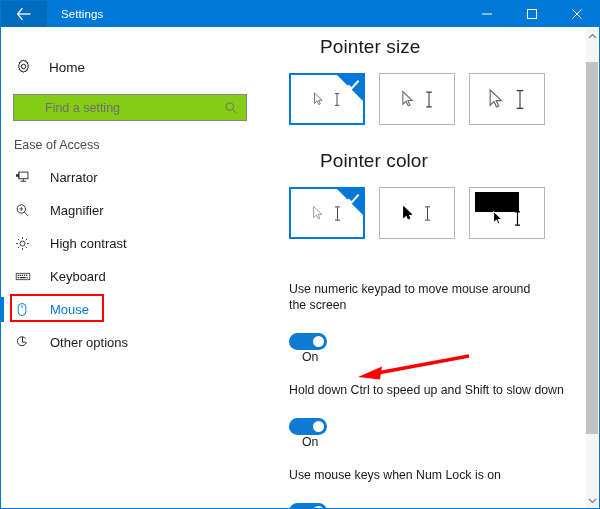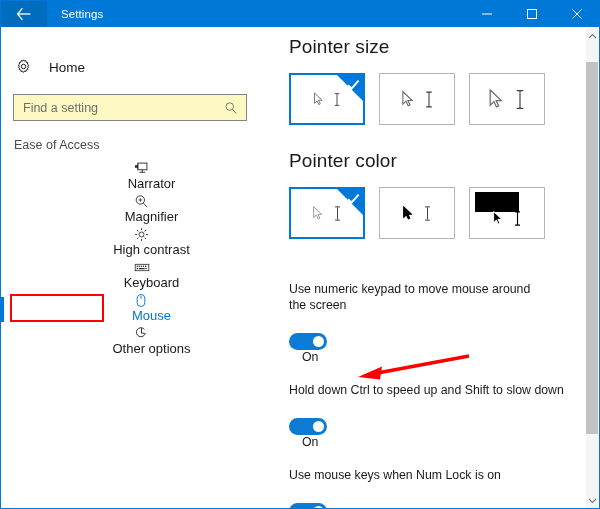--- a/index.html
+++ b/index.html
@@ -62,22 +62,22 @@
   .home-icon { width:26px; display:flex; align-items:center; }
   .home-label {
     font-size:13.5px; color:#1a1a1a;
     padding-left:8px;
   }
   .search-wrap { padding:19px 30px 0 12px; }
   .search-box {
     position:relative;
     height:27px;
     border:1px solid #858585;
-    background:#fef9c3;
-    display:flex; align-items:center;
+    background:#84cc16;
+    display:flex; align-items:center;padding-left:22px;
   }
   .search-box input {
     border:0; outline:0; background:transparent;
     font-family:"Liberation Sans", sans-serif;
     font-size:12.5px; color:#2b2b2b;
     padding-left:9px;
     width:100%; height:100%;
   }
   .search-box input::placeholder { color:#6e6e6e; opacity:1; }
   .search-icon {
@@ -89,21 +89,20 @@
     font-size:12.5px;
     color:#4a4a4a;
     padding:17px 0 0 13px;
   }
   .nav-list { margin-top:9px; }
   .nav-item {
     position:relative;
     display:flex; align-items:center;
     height:33px;
     padding-left:14px;
-    flex-direction:column;
   }
   .nav-ico {
     width:24px;
     display:flex; align-items:center; justify-content:flex-start;
   }
   .nav-label {
     font-size:13px; color:#1a1a1a;
     padding-left:11px;
   }
   .nav-item.selected .nav-label { color:#0078d7; }
@@ -125,20 +124,21 @@
     position:absolute; top:27px; left:276px;
     width:310px; height:481px;
     background:#ffffff;
     overflow:hidden;
   }
   .h2 {
     font-size:19px;
     font-weight:normal;
     color:#1a1a1a;
     letter-spacing:0.1px;
+    margin-left:31px;
   }
   .tiles { display:flex; gap:14px; }
   .tile {
     position:relative;
     width:76px; height:52px;
     border:1px solid #b5b5b5;
     background:#ffffff;
     overflow:hidden;
   }
   .tile.active { border:2px solid #0078d7; }

